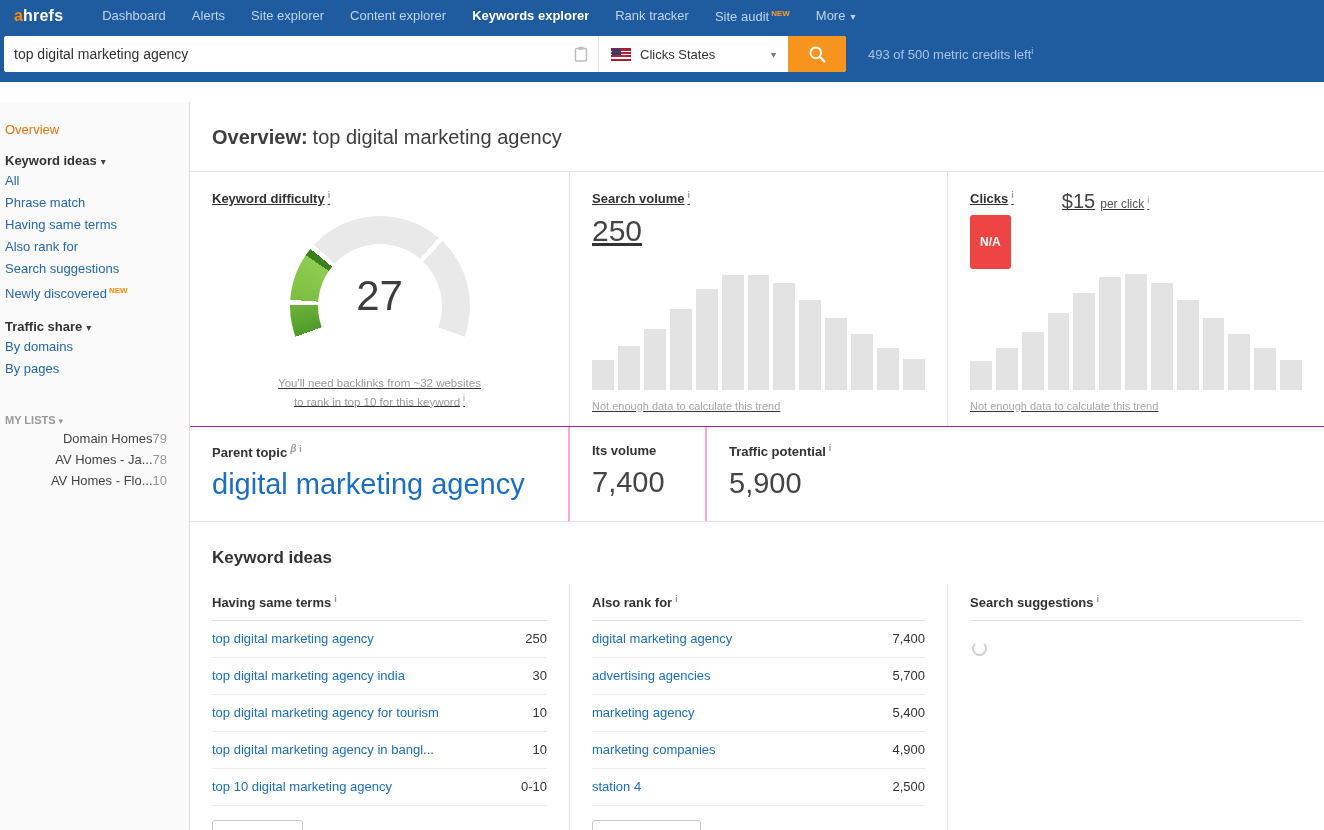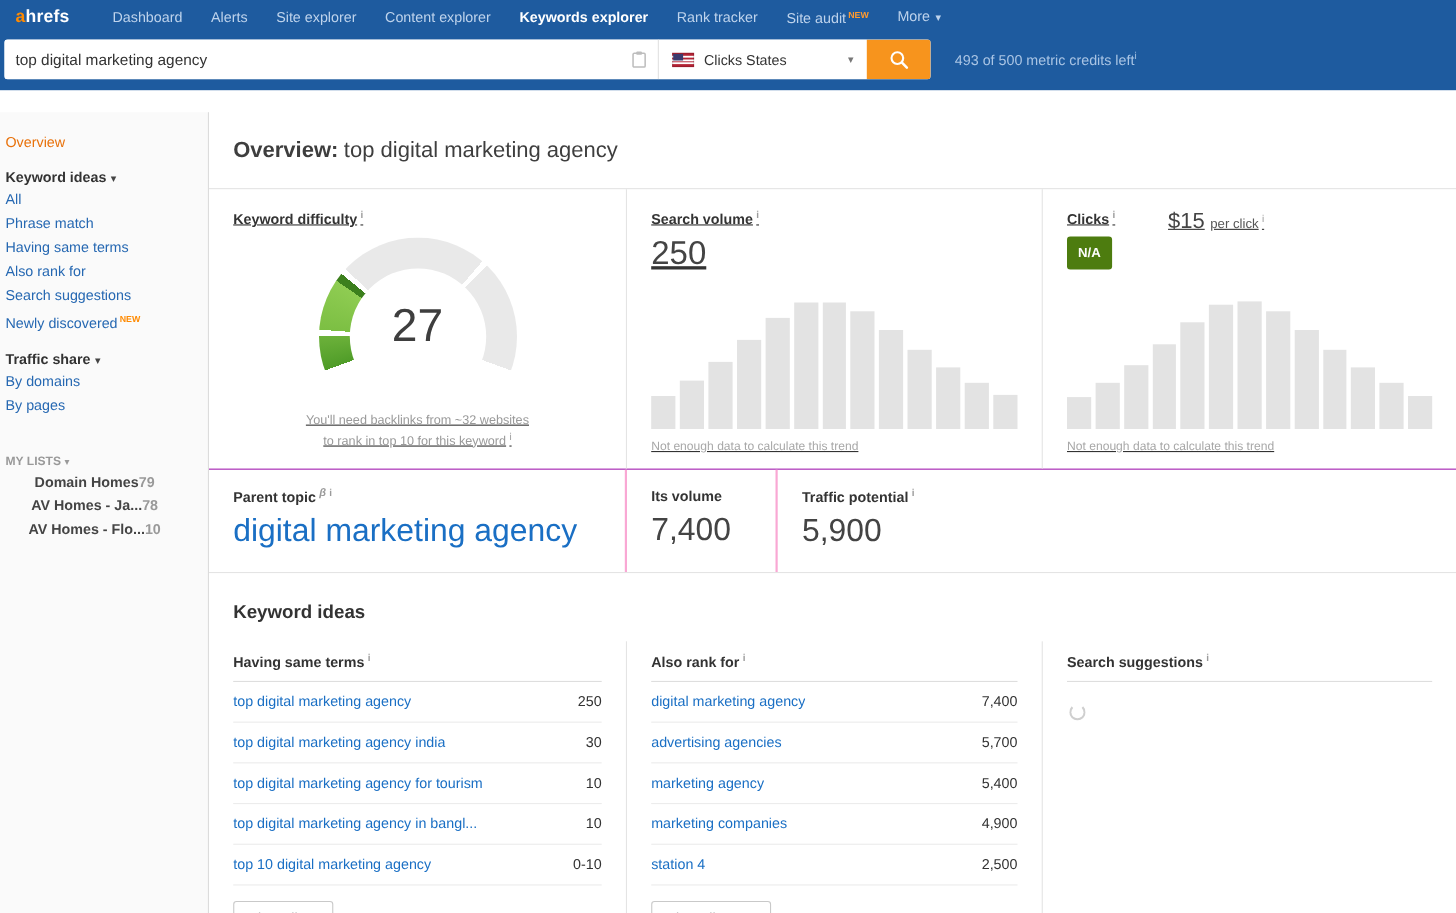--- a/index.html
+++ b/index.html
@@ -38,21 +38,21 @@
 
   
   .sidebar { width:190px; flex:none; background:#fafafa; border-right:1px solid #dcdcdc; padding:18px 0 0 5px; }
   .sb-overview { display:block; color:#e8710a; margin-bottom:6px; padding:2px 0; }
   .sb-head { font-weight:bold; color:#333; margin-top:12px; padding:2px 0; cursor:pointer; }
   .sb-head .caret { font-size:10px; margin-left:4px; color:#444; }
   .sb-link { display:block; color:#2668b2; padding:3px 0; line-height:16px; }
   .sb-link sup.new-badge { color:#ff8a00; font-size:8px; font-weight:bold; margin-left:2px; }
   .my-lists-head { color:#999; font-size:11px; font-weight:bold; margin-top:32px; padding:2px 0; cursor:pointer; }
   .my-lists-head .caret { font-size:9px; margin-left:3px; }
-  .list-row { display:flex; justify-content:center; padding:3px 22px 3px 0; color:#444; cursor:pointer;font-weight:bold; }
+  .list-row { display:flex; justify-content:flex-end; padding:3px 22px 3px 0; color:#444; cursor:pointer; }
   .list-row .count { color:#999; }
 
   
   .main { flex:1; display:flex; flex-direction:column; background:#fff; overflow:hidden; }
   .page-title { padding:24px 22px 0; font-size:20px; color:#3e3e3e; }
   .page-title .bold { font-weight:bold; }
   .page-title .kw { margin-left:5px; }
 
   sup.info { color:#9b9b9b; font-size:9px; margin-left:3px; cursor:pointer; }
   sup.beta { color:#9b9b9b; font-size:10px; margin-left:3px; font-style:italic; }
@@ -89,22 +89,22 @@
   
   .histo { display:flex; align-items:flex-end; gap:4px; height:116px; margin-top:auto; }
   .histo .bar { flex:1; background:#e3e3e3; }
   .trend-note { font-size:11px; color:#a8a8a8; margin-top:10px; }
 
   
   .clicks-head { display:flex; align-items:flex-start; }
   .cpc { margin-left:48px; white-space:nowrap; }
   .cpc .cpc-val { font-size:20px; color:#444; }
   .cpc .cpc-unit { font-size:12px; color:#555; margin-left:5px; }
-  .na-badge { display:inline-block; background:#4d7c0f; color:#fdfdfd; font-weight:bold; font-size:12px;
-    padding:8px 10px; border-radius:3px; margin-top:9px; }
+  .na-badge { display:inline-block; background:#ef4444; color:#fdfdfd; font-weight:bold; font-size:12px;
+    padding:20px 10px; border-radius:3px; margin-top:9px; }
 
   
   .parent-row { display:grid; grid-template-columns:380px 137px 1fr; border-bottom:1px solid #e4e4e4; }
   .parent-cell { padding:16px 22px 20px; border-right:2px solid #f9a8d4; }
   .parent-cell:last-child { border-right:none; }
   .parent-label { font-size:13px; font-weight:bold; color:#333; white-space:nowrap; }
   .parent-value { font-size:29px; color:#1a6fc4; margin-top:8px; display:inline-block; }
   .stat-value { font-size:29px; color:#444; margin-top:8px; }
 
   

